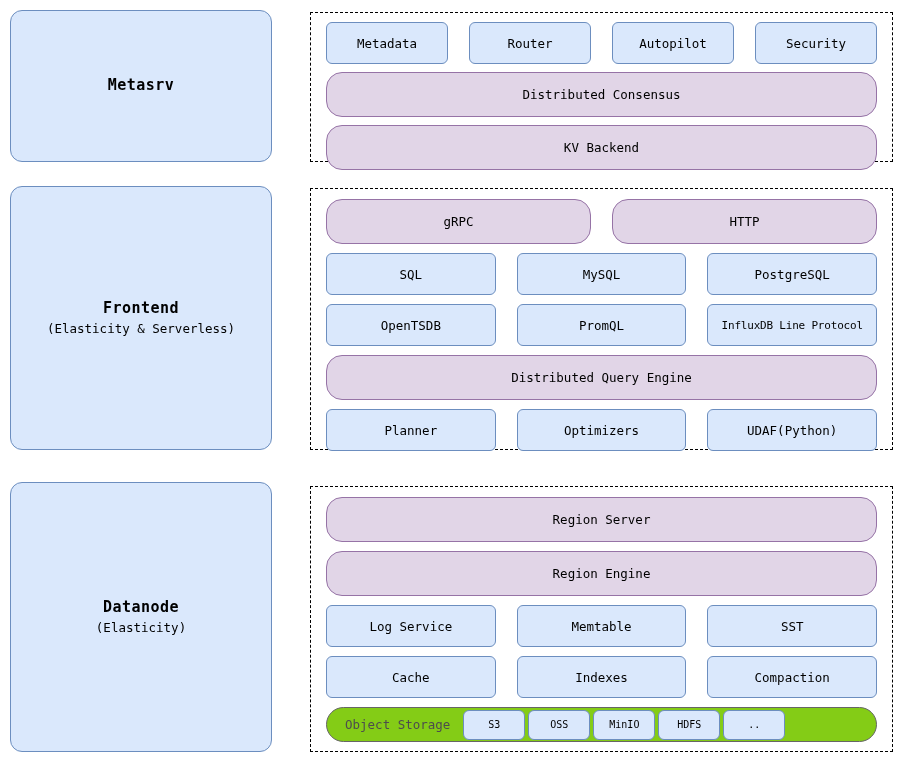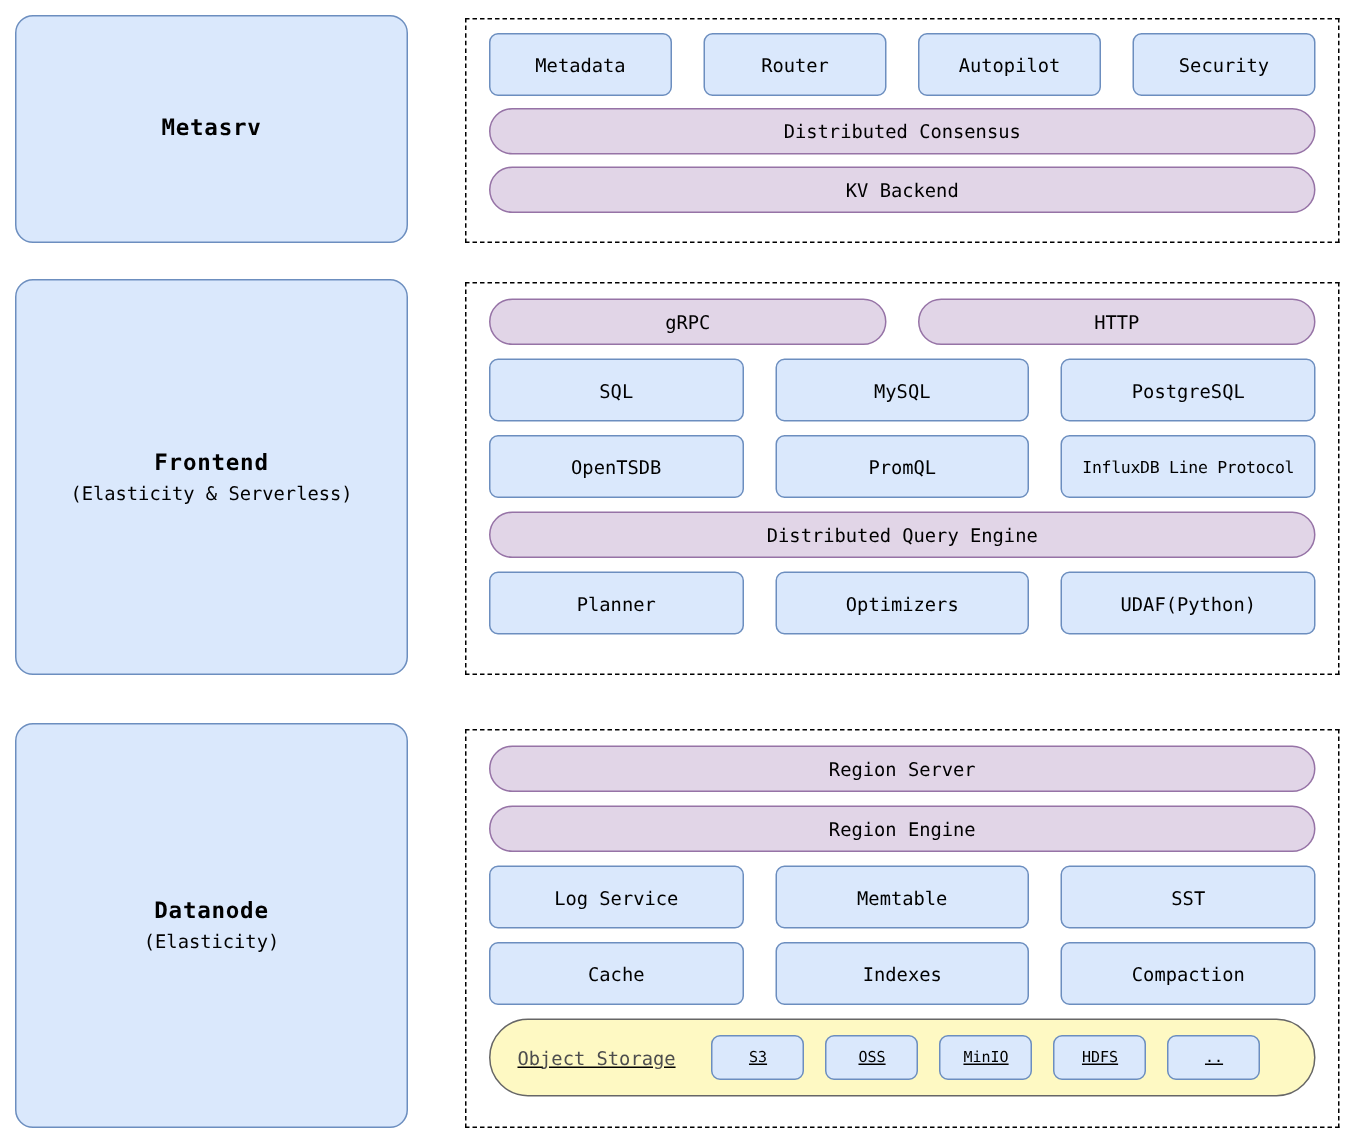--- a/index.html
+++ b/index.html
@@ -93,45 +93,44 @@
     white-space: nowrap;
   }
   .chip.small {
     font-size: 11px;
     letter-spacing: -0.2px;
   }
 
   
   .pill {
     flex: 1 1 0;
-    height: 31px;
+    height: 45px;
     box-sizing: border-box;
     background: #e1d5e7;
     border: 1px solid #9673a6;
     border-radius: 16px;
     display: flex;
     align-items: center;
     justify-content: center;
     font-size: 12.5px;
     color: #000000;
     white-space: nowrap;
   }
 
   
   .storage {
     display: flex;
     align-items: center;
     height: 52px;
     box-sizing: border-box;
-    background: #fef9c3;
+    background: #84cc16;
     border: 1px solid #666666;
     border-radius: 26px;
     padding: 0 16px 0 18px;
-    gap: 14px;
-    text-decoration: underline;
+    gap: 3px;
   }
   .storage-label {
     font-size: 12.5px;
     color: #4d4d4d;
     white-space: nowrap;
     margin-right: 10px;
   }
   .storage .chip {
     flex: 0 0 auto;
     width: 62px;

